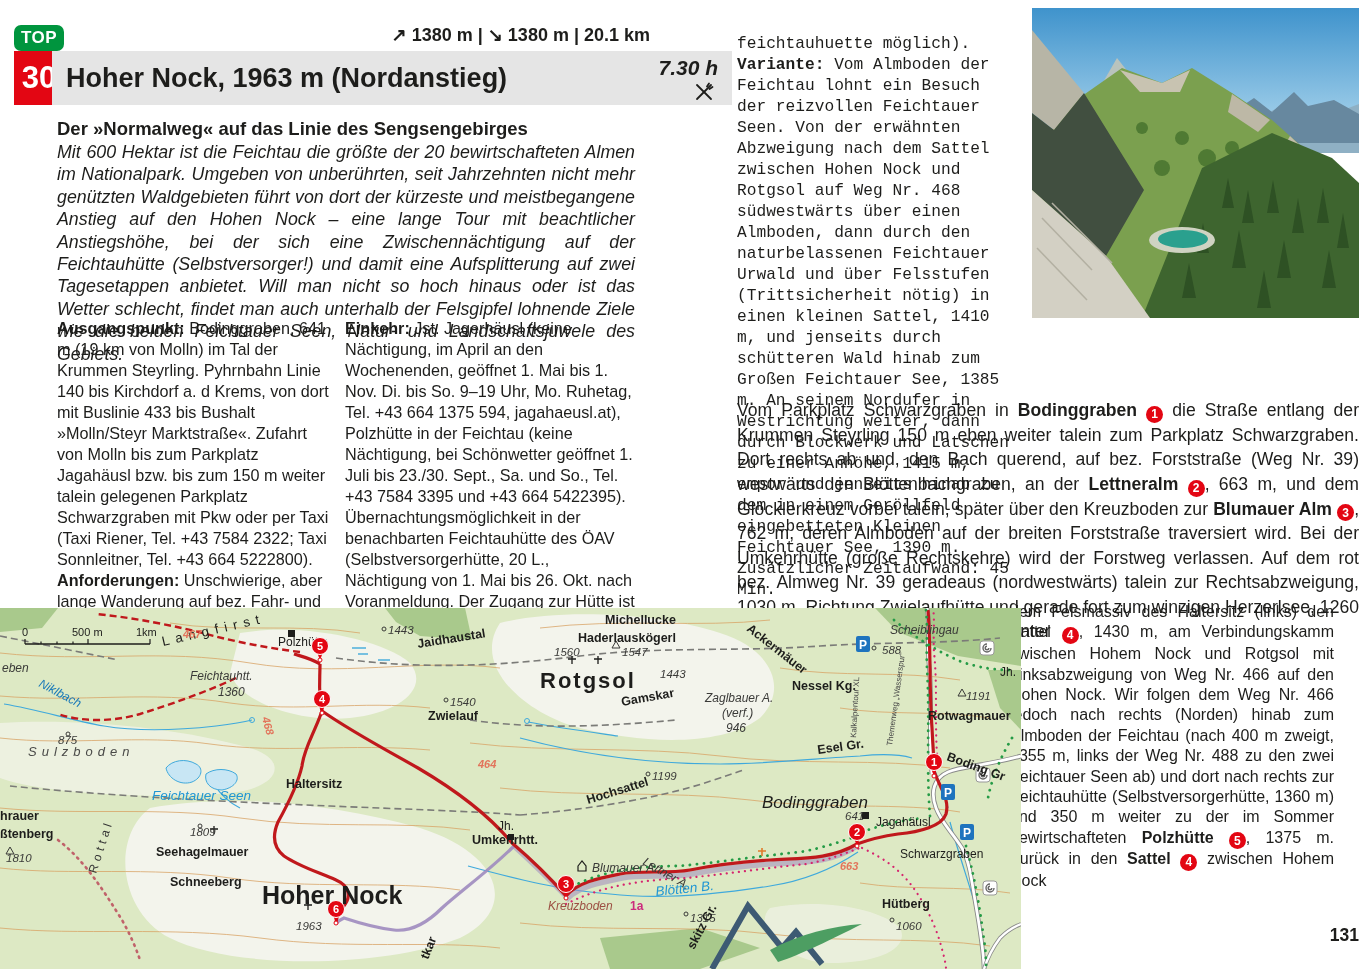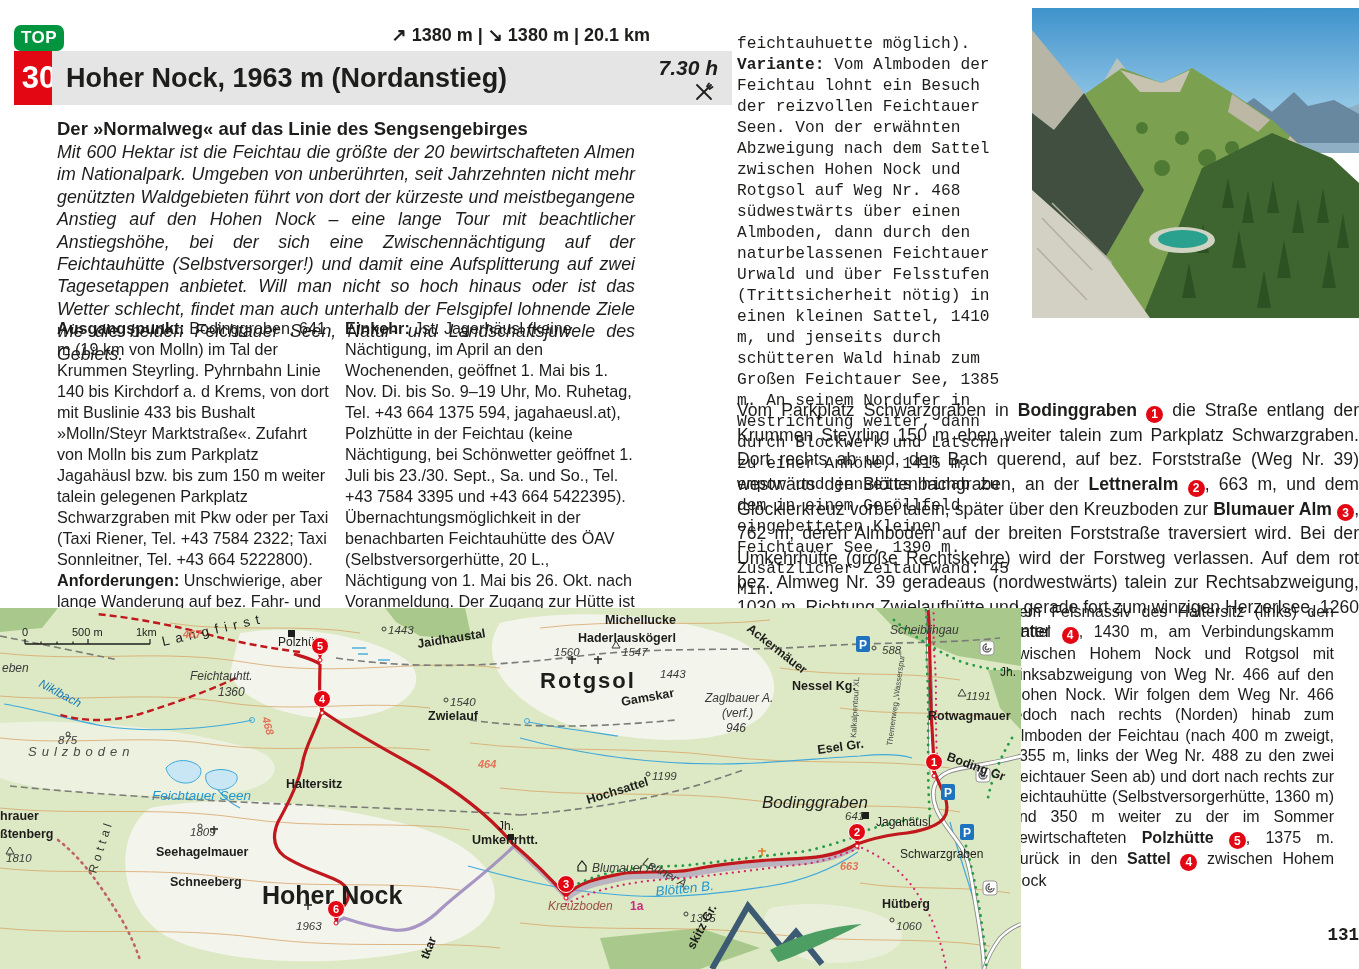--- a/index.html
+++ b/index.html
@@ -27,21 +27,21 @@
   #col-right{top:34px;left:737px;width:280px;font-family:Liberation Mono, monospace;}
   
   #photo{position:absolute;left:1032px;top:8px;width:327px;height:310px;}
   .caption{position:absolute;left:1032px;top:326px;width:312px;font-size:16.2px;font-style:italic;line-height:19.5px;}
   
   .route-wide{position:absolute;left:737px;top:398px;width:622px;font-size:17.6px;line-height:24.5px;text-align:justify;}
   .route-narrow{position:absolute;left:1010px;top:602px;width:324px;font-size:16px;line-height:20.4px;text-align:justify;}
   .wpt{display:inline-flex;width:17px;height:17px;border-radius:50%;background:#e30613;color:#fff;
        font-weight:bold;font-size:12px;align-items:center;justify-content:center;vertical-align:-2px;}
   b{font-weight:bold;}
-  .pagenum{position:absolute;left:1295px;top:925px;width:64px;text-align:right;font-size:17.5px;font-weight:bold;font-family:Liberation Mono, monospace;}
+  .pagenum{position:absolute;left:1295px;top:925px;width:64px;text-align:right;font-size:17.5px;font-weight:bold;}
   
   #map{position:absolute;left:0;top:608px;width:1021px;height:361px;}
   text{font-family:"Liberation Sans",sans-serif;}
   .place{font-size:12px;fill:#1d1d1b;}
   .placeb{font-size:12.5px;font-weight:bold;fill:#1d1d1b;}
   .placei{font-style:italic;font-size:12px;fill:#3a3a38;}
   .elev{font-style:italic;font-size:11.5px;fill:#3a3a38;}
   .big{font-size:22px;font-weight:bold;fill:#1d1d1b;letter-spacing:2px;}
   .big2{font-size:25px;font-weight:bold;fill:#1d1d1b;}
   .bigi{font-size:17px;font-style:italic;fill:#1d1d1b;}

